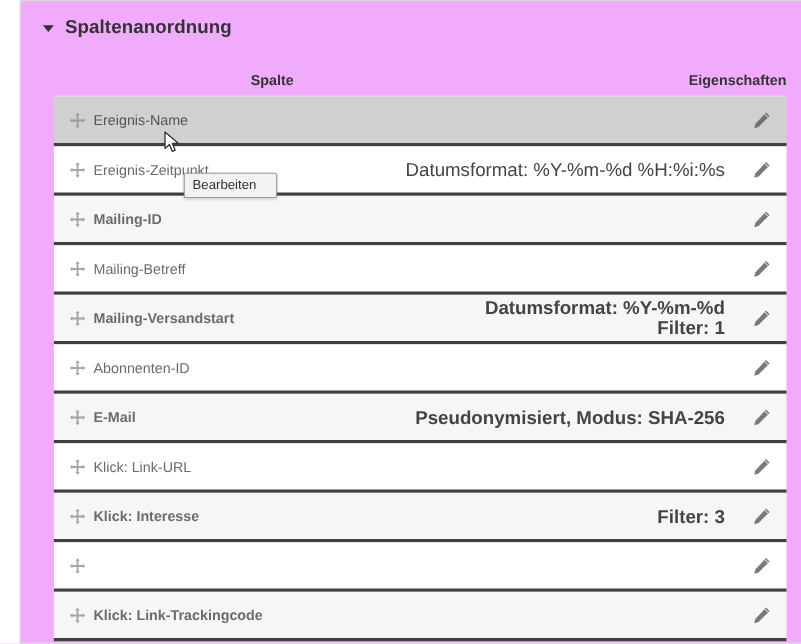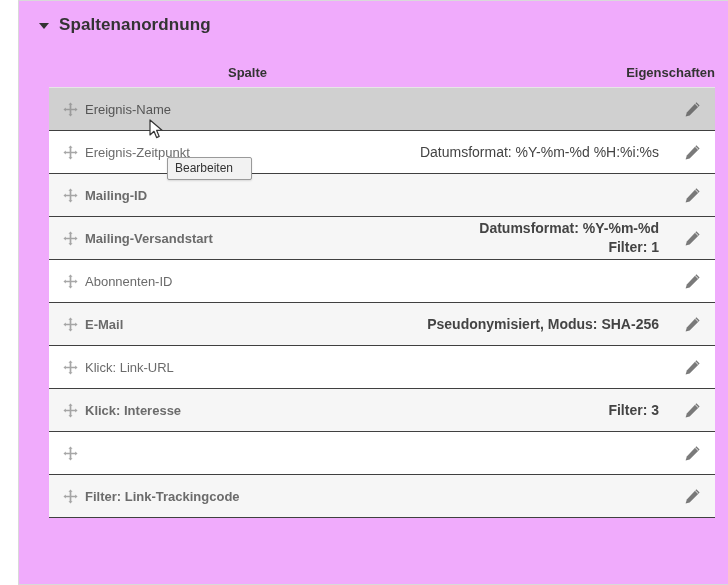--- a/index.html
+++ b/index.html
@@ -83,21 +83,21 @@
     color: #333333;
     padding-left: 20px;
   }
   .rows {
     border-top: 1px solid #e6e6e6;
   }
   .row {
     display: flex;
     align-items: stretch;
     min-height: 42px;
-    border-bottom: 1px solid #404040;
+    border-bottom: 3px solid #404040;
     background: #ffffff;
     position: relative;
   }
   .row.alt {
     background: #f6f6f6;
     font-weight: bold;
   }
   .row.selected {
     background: #d0d0d0;
   }
@@ -120,21 +120,21 @@
   }
   .row.selected .cell-name {
     color: #555555;
   }
   .cell-props {
     flex: 1 1 auto;
     display: flex;
     flex-direction: column;
     justify-content: center;
     color: #444444;
-    font-size: 14px;
+    font-size: 17px;
     padding-right: 10px;
   }
   .cell-props .line {
     line-height: 19px;
   }
   .cell-edit {
     width: 46px;
     flex: 0 0 auto;
     display: flex;
     align-items: center;
@@ -231,20 +231,35 @@
           </div>
           <div class="cell-name">Mailing-ID</div>
           <div class="cell-props"></div>
           <div class="cell-edit">
             <svg class="pencil-icon" viewBox="0 0 17 17">
               <path d="M12.4 1.2 L15.6 4.4 L5.6 14.4 L1.6 15.6 L2.8 11.6 Z" fill="#5a5a5a"></path>
               <path d="M11.1 2.5 L14.3 5.7" stroke="#ffffff" stroke-width="0.9"></path>
             </svg>
           </div>
         </div>
+        <div class="row">
+          <div class="cell-handle">
+            <svg class="move-icon" viewBox="0 0 16 16">
+              <path d="M8 0.5 L10.2 3 L8.9 3 L8.9 7.1 L13 7.1 L13 5.8 L15.5 8 L13 10.2 L13 8.9 L8.9 8.9 L8.9 13 L10.2 13 L8 15.5 L5.8 13 L7.1 13 L7.1 8.9 L3 8.9 L3 10.2 L0.5 8 L3 5.8 L3 7.1 L7.1 7.1 L7.1 3 L5.8 3 Z" fill="#8a8a8a"></path>
+            </svg>
+          </div>
+          <div class="cell-name">Mailing-Betreff</div>
+          <div class="cell-props"></div>
+          <div class="cell-edit">
+            <svg class="pencil-icon" viewBox="0 0 17 17">
+              <path d="M12.4 1.2 L15.6 4.4 L5.6 14.4 L1.6 15.6 L2.8 11.6 Z" fill="#5a5a5a"></path>
+              <path d="M11.1 2.5 L14.3 5.7" stroke="#ffffff" stroke-width="0.9"></path>
+            </svg>
+          </div>
+        </div>
         <div class="row alt">
           <div class="cell-handle">
             <svg class="move-icon" viewBox="0 0 16 16">
               <path d="M8 0.5 L10.2 3 L8.9 3 L8.9 7.1 L13 7.1 L13 5.8 L15.5 8 L13 10.2 L13 8.9 L8.9 8.9 L8.9 13 L10.2 13 L8 15.5 L5.8 13 L7.1 13 L7.1 8.9 L3 8.9 L3 10.2 L0.5 8 L3 5.8 L3 7.1 L7.1 7.1 L7.1 3 L5.8 3 Z" fill="#8a8a8a"></path>
             </svg>
           </div>
           <div class="cell-name">Mailing-Versandstart</div>
           <div class="cell-props">
             <div class="line">Datumsformat: %Y-%m-%d</div>
             <div class="line">Filter: 1</div>
@@ -333,21 +348,21 @@
               <path d="M11.1 2.5 L14.3 5.7" stroke="#ffffff" stroke-width="0.9"></path>
             </svg>
           </div>
         </div>
         <div class="row alt">
           <div class="cell-handle">
             <svg class="move-icon" viewBox="0 0 16 16">
               <path d="M8 0.5 L10.2 3 L8.9 3 L8.9 7.1 L13 7.1 L13 5.8 L15.5 8 L13 10.2 L13 8.9 L8.9 8.9 L8.9 13 L10.2 13 L8 15.5 L5.8 13 L7.1 13 L7.1 8.9 L3 8.9 L3 10.2 L0.5 8 L3 5.8 L3 7.1 L7.1 7.1 L7.1 3 L5.8 3 Z" fill="#8a8a8a"></path>
             </svg>
           </div>
-          <div class="cell-name">Filter: Link-Trackingcode</div>
+          <div class="cell-name">Klick: Link-Trackingcode</div>
           <div class="cell-props"></div>
           <div class="cell-edit">
             <svg class="pencil-icon" viewBox="0 0 17 17">
               <path d="M12.4 1.2 L15.6 4.4 L5.6 14.4 L1.6 15.6 L2.8 11.6 Z" fill="#5a5a5a"></path>
               <path d="M11.1 2.5 L14.3 5.7" stroke="#ffffff" stroke-width="0.9"></path>
             </svg>
           </div>
         </div>
       </div>
 

